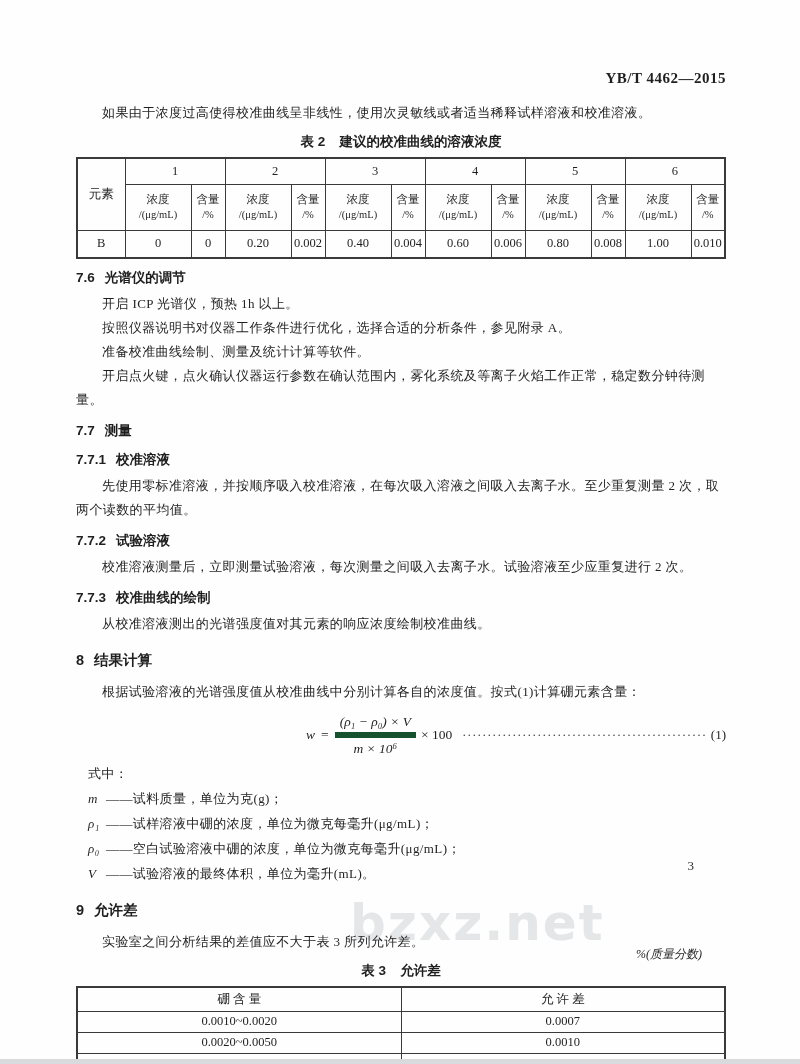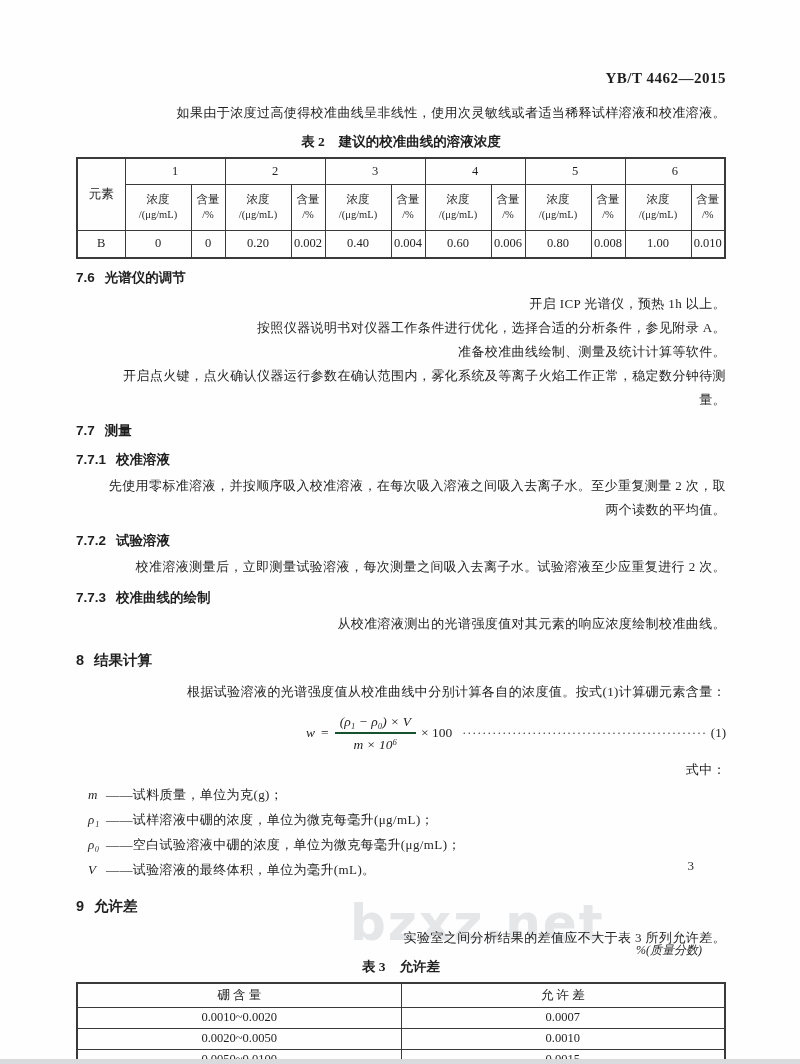--- a/index.html
+++ b/index.html
@@ -21,33 +21,33 @@
   }
   .page {
     position: relative; z-index: 1;
     padding: 70px 74px 0 76px;
     width: 800px; height: 888px;
   }
   .doc-header {
     text-align: right; font-weight: 700; font-size: 15px;
     letter-spacing: 0.5px; margin-bottom: 14px;
   }
-  .body-p { font-size: 13px; line-height: 24px; margin: 0; letter-spacing: 0.4px; text-align: right; }
+  .body-p { font-size: 13px; line-height: 24px; margin: 0; letter-spacing: 0.4px; }
   .indent { text-indent: 2em; }
   .sec-head {
     font-family: "Liberation Sans", "DejaVu Sans", sans-serif;
     font-weight: 700; font-size: 13.5px; line-height: 20px;
     margin: 9px 0 4px; display: flex; gap: 10px; align-items: flex-start;
   }
   .sec-head.major { font-size: 14.5px; margin: 14px 0 10px; }
   .caption {
     text-align: center; font-family: "Liberation Sans", "DejaVu Sans", sans-serif;
     font-weight: 700; font-size: 13.5px; margin: 8px 0 6px; position: relative;
   }
-  .caption .cap-label { margin-right: 14px; font-family: Liberation Serif, serif; }
+  .caption .cap-label { margin-right: 14px; }
   .unit-note {
     position: absolute; right: 24px; bottom: 17px;
     font-family: "Liberation Serif", serif; font-weight: 400; font-size: 12px; font-style: italic;
   }
   table { border-collapse: collapse; width: 100%; table-layout: fixed; }
   .t2 { border: 2px solid #3a3a3a; font-size: 12px; }
   .t2 td { border: 1px solid #3a3a3a; text-align: center; vertical-align: middle; padding: 2px 1px; }
   .t2 .num-row td { height: 26px; font-size: 12.5px; }
   .t2 .hdr2 { font-size: 11.5px; line-height: 16px; height: 46px; margin-top: 48px; }
   .t2 .hdr2 .u { font-size: 10.5px; }
@@ -56,21 +56,21 @@
   .t3 td { border: 1px solid #3a3a3a; text-align: center; vertical-align: middle; height: 21px; padding: 1px; }
   .t3 .t3-head td { height: 24px; }
   .formula-row {
     display: flex; align-items: center; margin: 8px 0 4px;
     font-size: 13.5px;
   }
   .f-spacer { width: 230px; flex: none; }
   .mvar { font-style: italic; }
   .f-eq { margin: 0 6px; }
   .frac { display: inline-flex; flex-direction: column; text-align: center; line-height: 19px; }
-  .frac .fnum { padding: 0 5px 1px; border-bottom: 2px solid #14532d; }
+  .frac .fnum { padding: 0 5px 1px; border-bottom: 6px solid #14532d; }
   .frac .fden { padding-top: 1px; }
   .f-mult { margin-left: 5px; }
   .f-dots {
     flex: 1; overflow: hidden; white-space: nowrap;
     font-size: 12px; color: #333; margin: 0 6px 0 10px; letter-spacing: 1px;
   }
   .f-eqnum { flex: none; font-size: 13px; }
   .where-block { padding-left: 12px; }
   .def-line { display: flex; font-size: 13px; line-height: 25px; padding-left: 12px; letter-spacing: 0.4px; }
   .def-sym { font-style: italic; min-width: 18px; }

